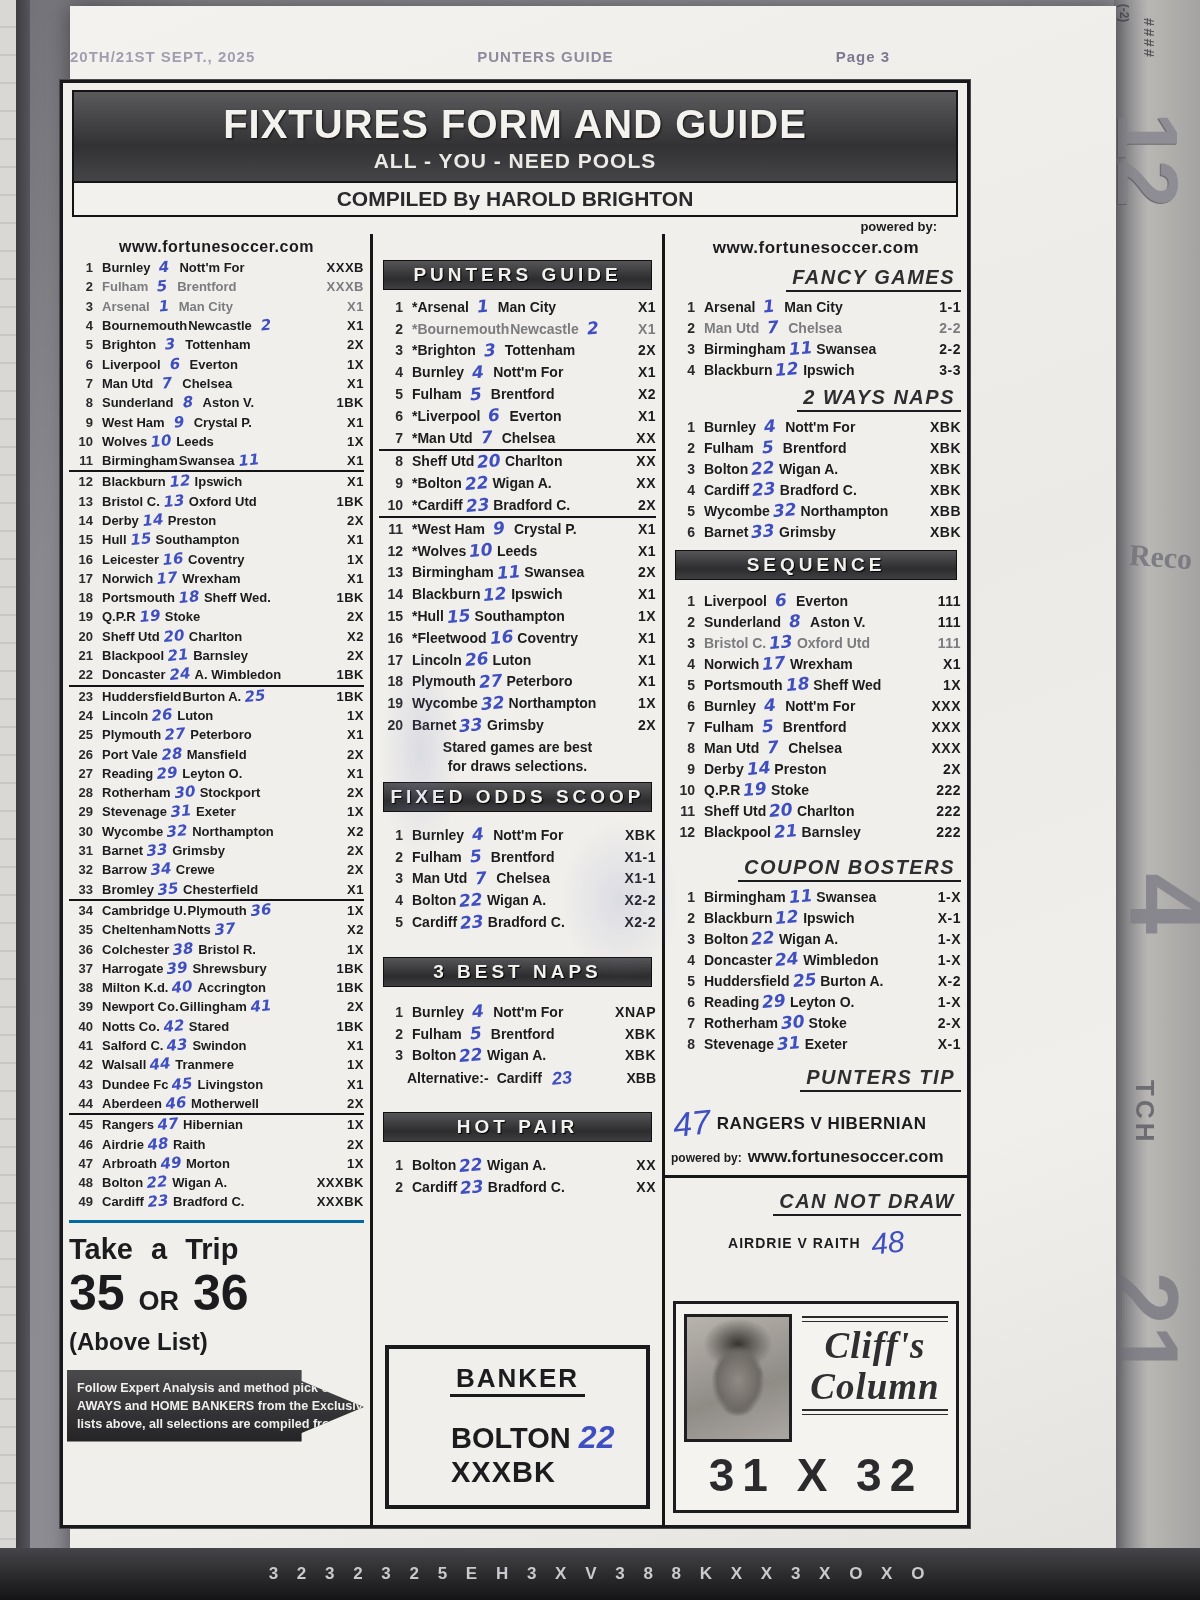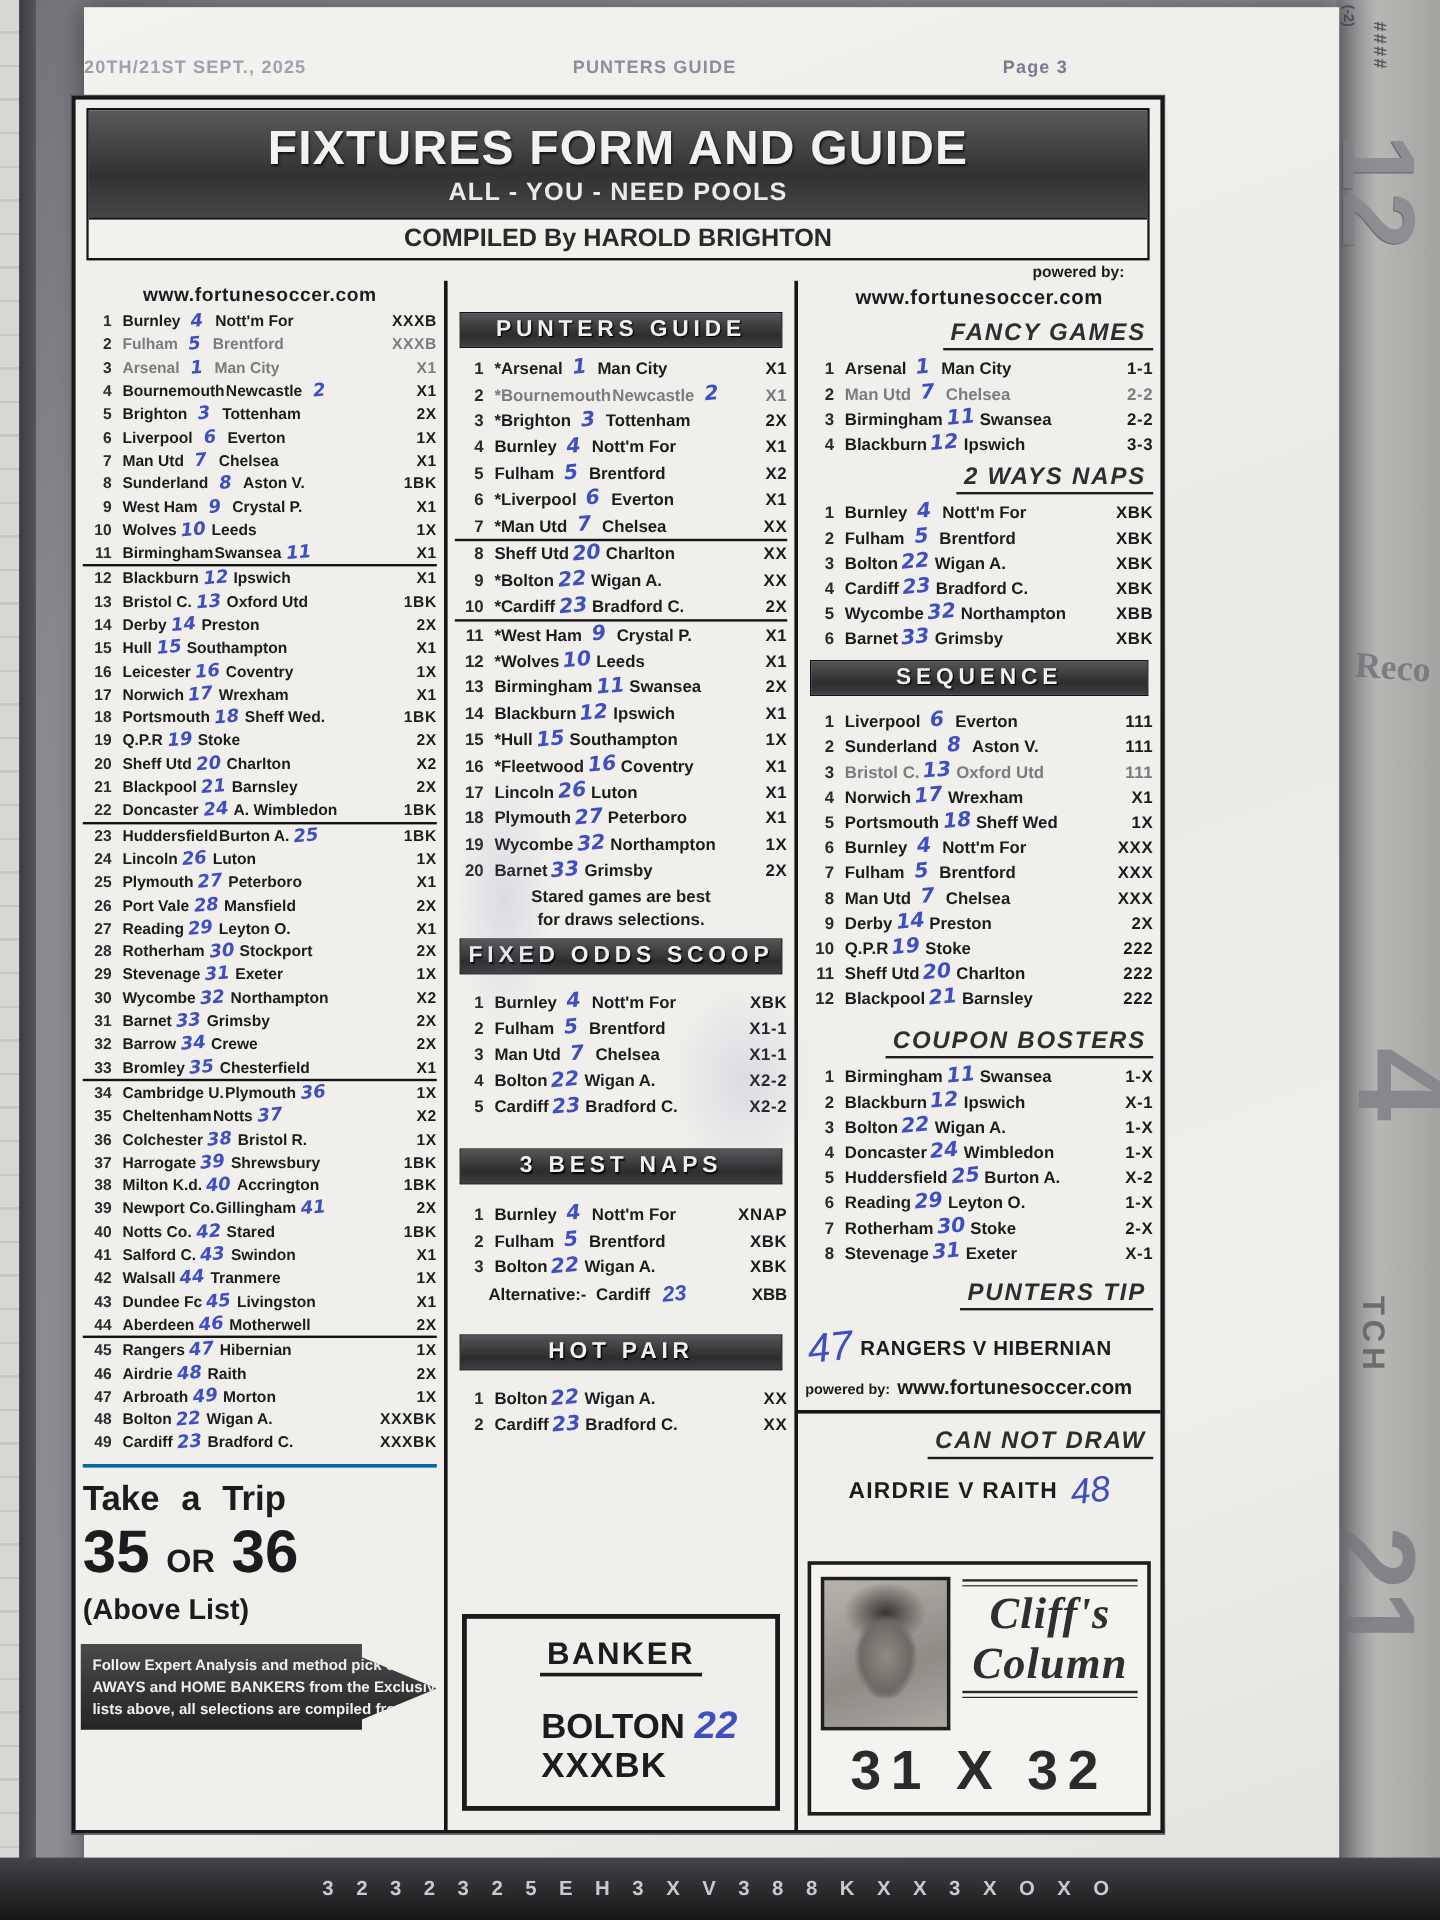--- a/index.html
+++ b/index.html
@@ -109,21 +109,21 @@
   .arrow div{color:#f0efec;font-weight:bold;font-size:12.6px;line-height:18px;white-space:nowrap;}
   
   .tip-row{display:flex;align-items:center;margin:8px 0 2px;}
   .tip-row .hw3{color:#3f4fc1;font-style:italic;font-size:34px;transform:rotate(-6deg);margin:0 6px 0 2px;}
   .tip-row .m{font-weight:bold;font-size:17px;letter-spacing:.5px;}
   .pw2{display:flex;align-items:baseline;margin:2px 0 6px;}
   .pw2 .l{font-weight:bold;font-size:12px;}
   .pw2 .s{font-weight:bold;font-size:17px;margin-left:6px;}
   .rdiv{border-top:3px solid #161618;margin:2px -8px 6px;}
   .cnd-row{display:flex;align-items:center;justify-content:center;margin-top:6px;}
-  .cnd-row .m{font-weight:bold;font-size:19px;letter-spacing:1px;}
+  .cnd-row .m{font-weight:bold;font-size:14px;letter-spacing:1px;}
   .cnd-row .hw3{color:#3f4fc1;font-style:italic;font-size:30px;transform:rotate(-6deg);margin-left:10px;}
   .cliff{border:3px solid #1d1d1f;margin:14px 2px 6px;margin-top:auto;padding:10px 8px 8px;
     background:#f5f3ef;}
   .cliff-top{display:flex;}
   .photo{width:102px;height:122px;border:3px solid #232325;flex:none;
     background:
       radial-gradient(38px 50px at 50% 52%,#8f8a84 0%,#6f6b66 55%,transparent 70%),
       radial-gradient(14px 10px at 38% 46%,#4a4743 0%,transparent 80%),
       radial-gradient(14px 10px at 64% 46%,#4a4743 0%,transparent 80%),
       radial-gradient(20px 12px at 50% 74%,#55514c 0%,transparent 80%),

